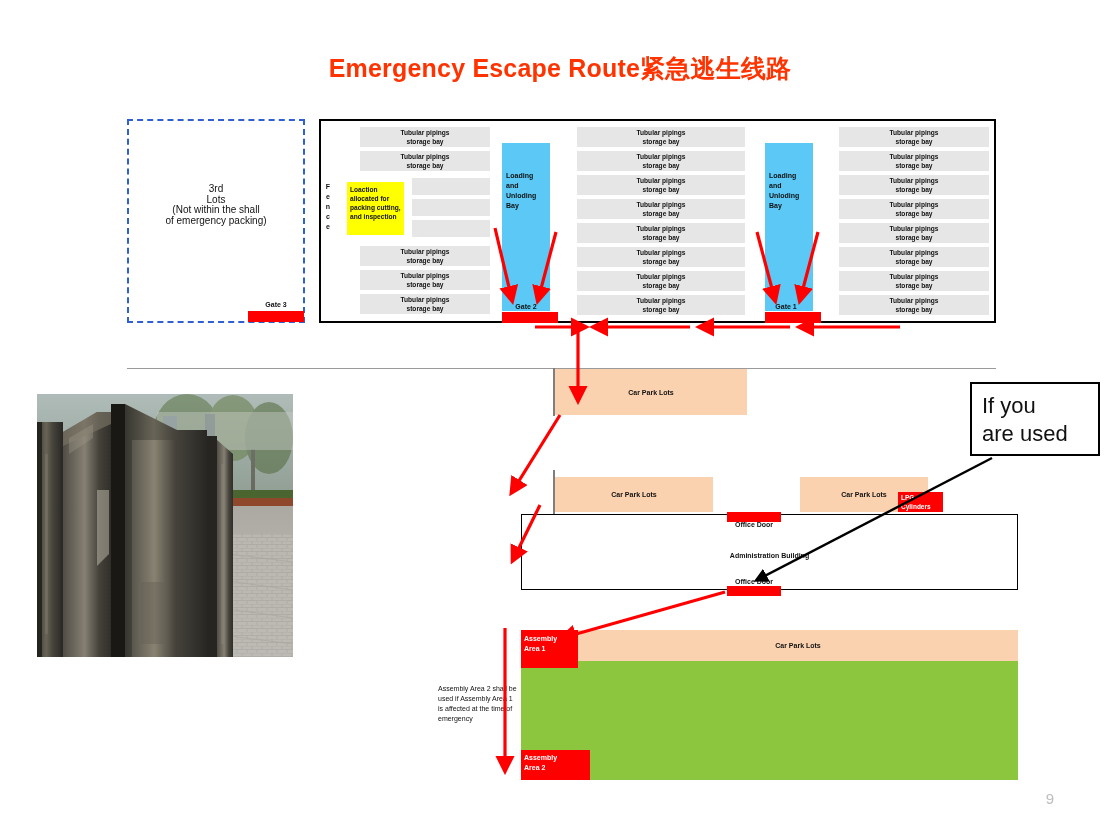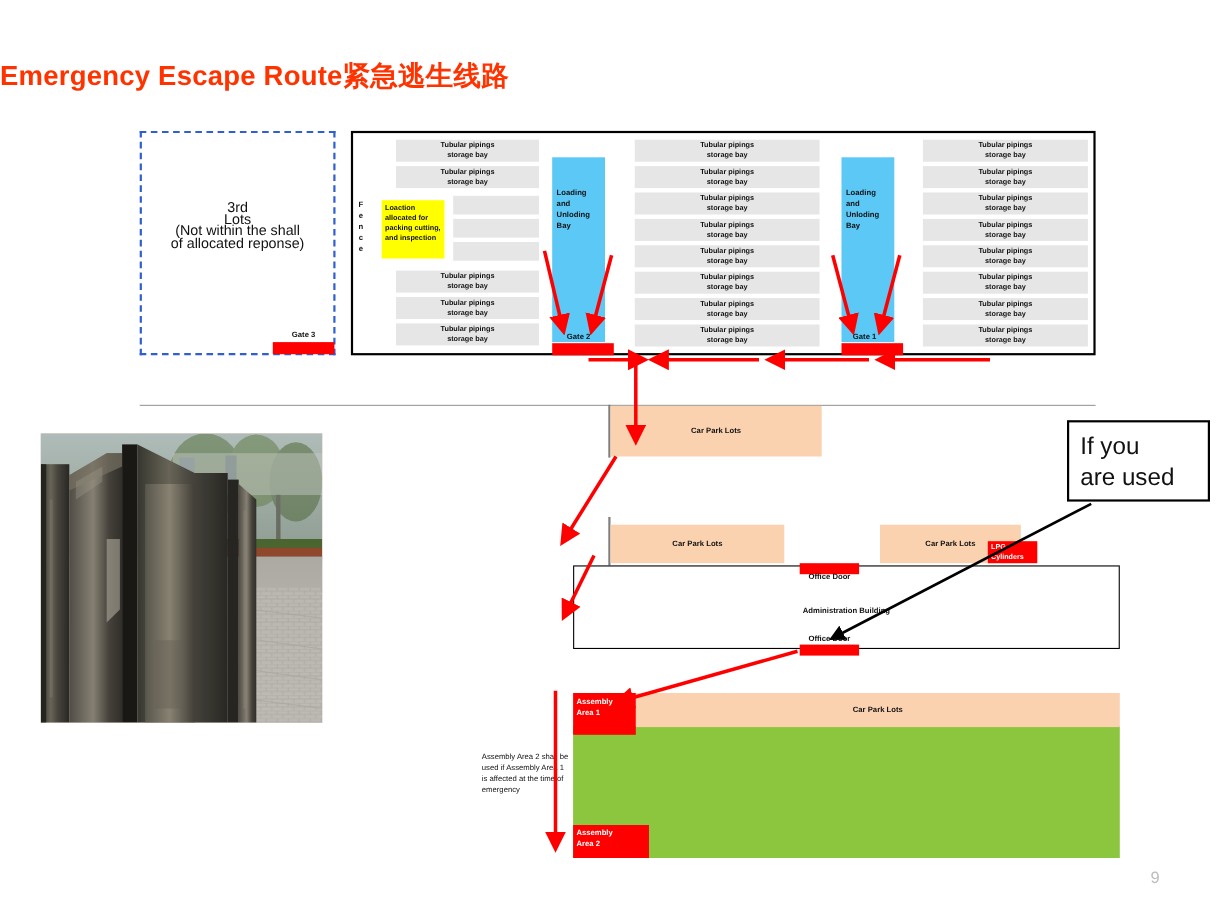--- a/index.html
+++ b/index.html
@@ -6,33 +6,33 @@
   body{
     width:1120px;height:840px;position:relative;overflow:hidden;
     background:#ffffff;
     font-family:"Liberation Sans","DejaVu Sans",sans-serif;
     color:#1a1a2e;
   }
   .abs{position:absolute;box-sizing:border-box;}
 
   
   #slide-title{
-    left:0;top:52px;width:1120px;
+    left:0;top:52px;width:1120px;text-align:center;
     font-size:25px;font-weight:bold;color:#ff3300;
     letter-spacing:.2px;
   }
 
   
   #third-party-box{
     left:127px;top:119px;width:178px;height:204px;
     border:2px dashed #2f5fd0;background:#fff;
   }
   #third-party-label{
     left:127px;top:184px;width:178px;text-align:center;
-    font-size:13px;line-height:10.5px;color:#111;
+    font-size:10px;line-height:10.5px;color:#111;
   }
   #gate3-bar{left:248px;top:311px;width:56px;height:11px;background:#ff0000;}
   #gate3-label{left:244px;top:301px;width:64px;text-align:center;font-size:7px;font-weight:bold;color:#111;}
 
   #warehouse{
     left:319px;top:119px;width:677px;height:204px;
     border:2px solid #000;background:#fff;
   }
   #fence-label{
     left:322px;top:182px;width:12px;
@@ -127,21 +127,21 @@
 </head>
 <body>
 
 <div class="abs" id="slide-title">Emergency Escape Route紧急逃生线路</div>
 
 <div class="abs" id="third-party-box"></div>
 <div class="abs" id="third-party-label">
   <div>3rd</div>
   <div>Lots</div>
   <div>(Not within the shall</div>
-  <div>of allocated reponse)</div>
+  <div>of emergency packing)</div>
 </div>
 <div class="abs" id="gate3-label">Gate 3</div>
 <div class="abs" id="gate3-bar"></div>
 
 <div class="abs" id="warehouse"></div>
 
 <div class="abs" id="fence-label">
   <div>F</div>
   <div>e</div>
   <div>n</div>

